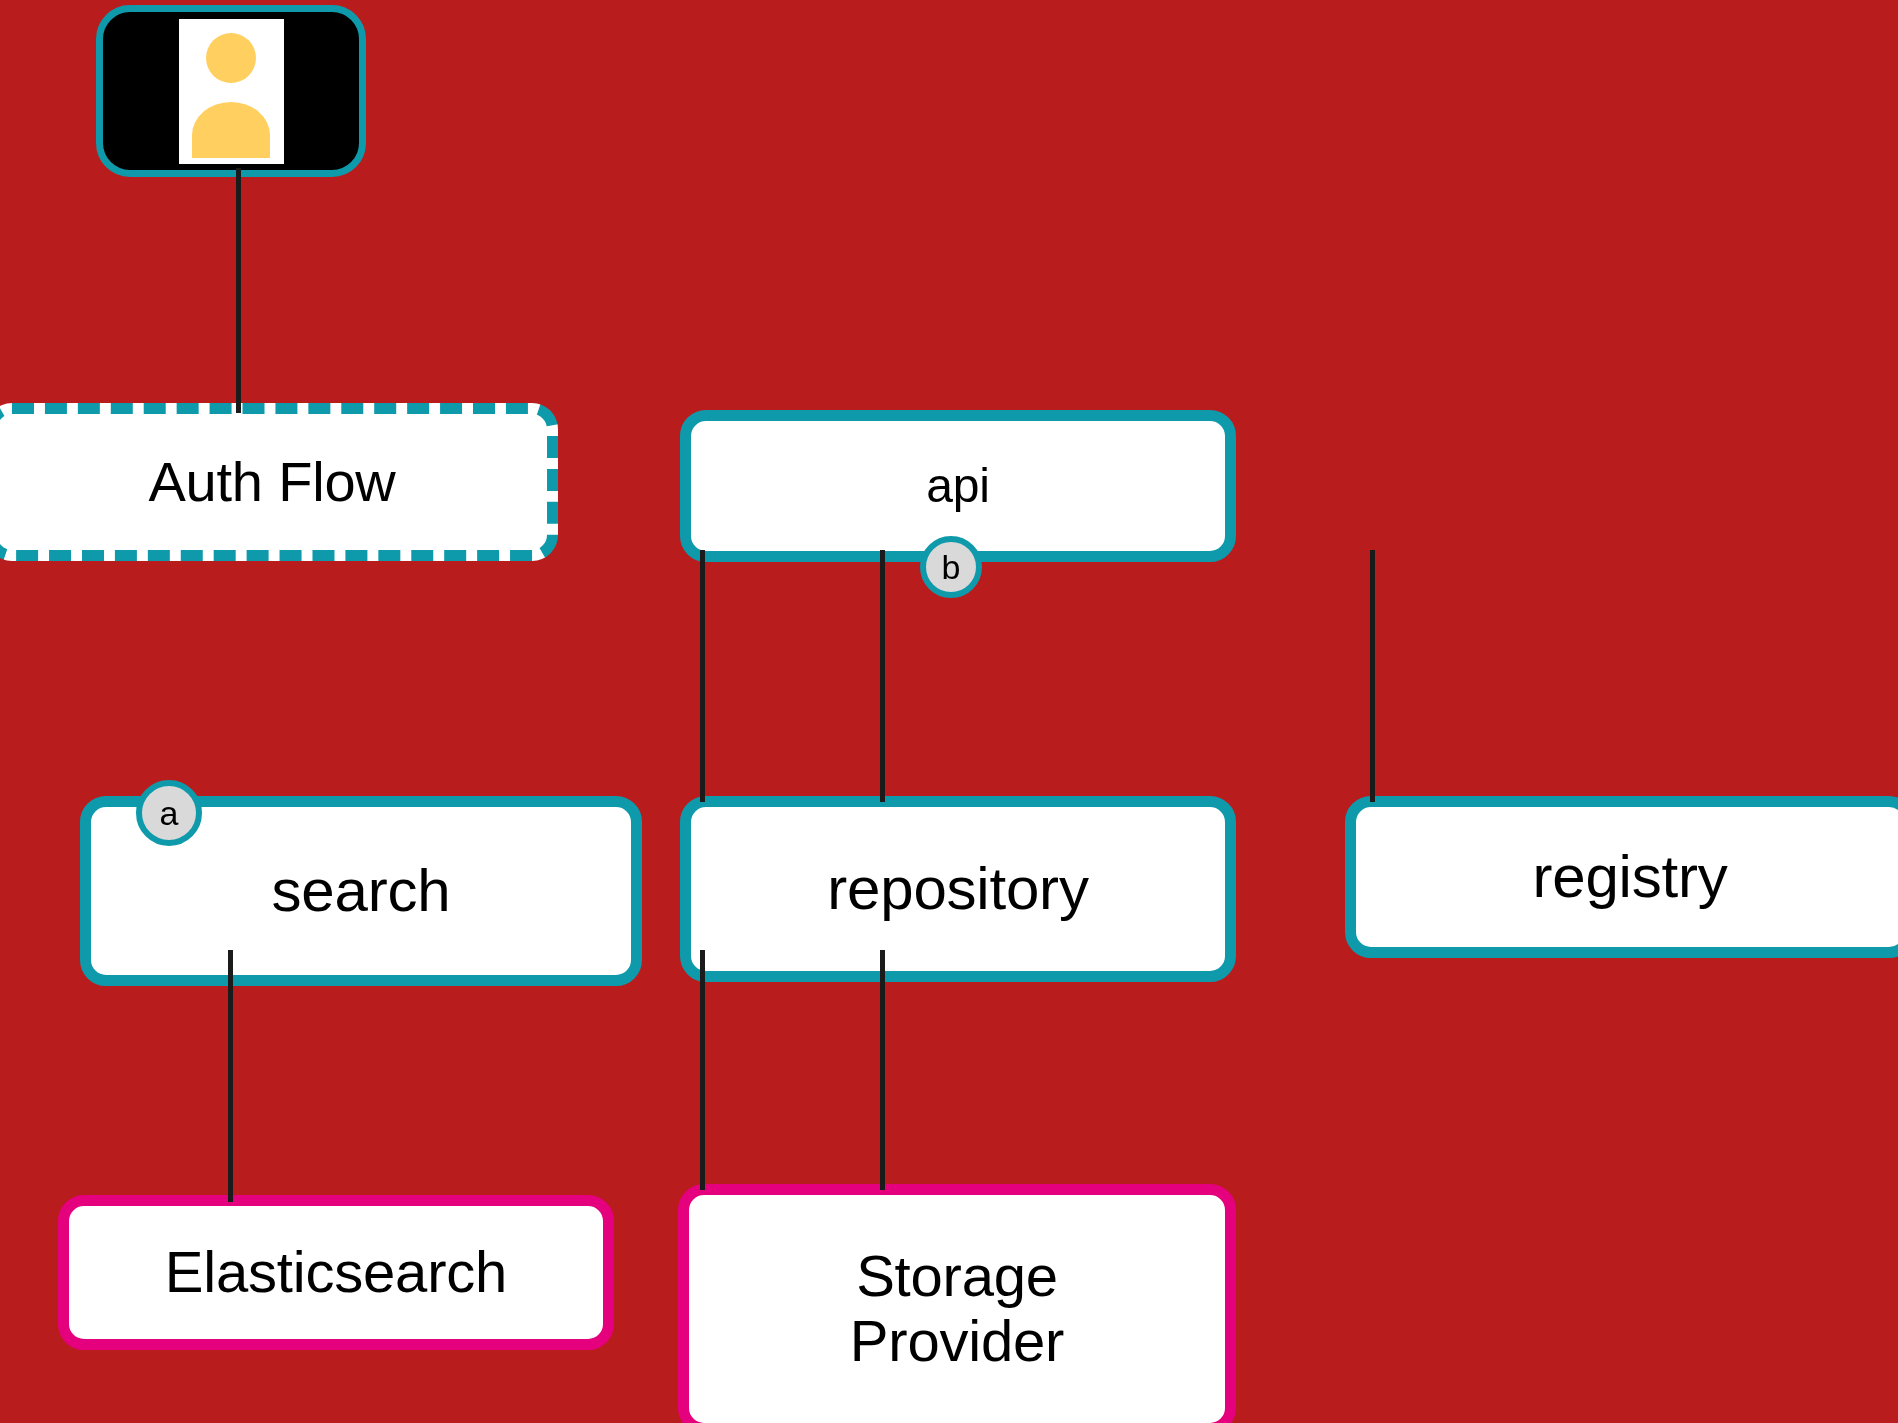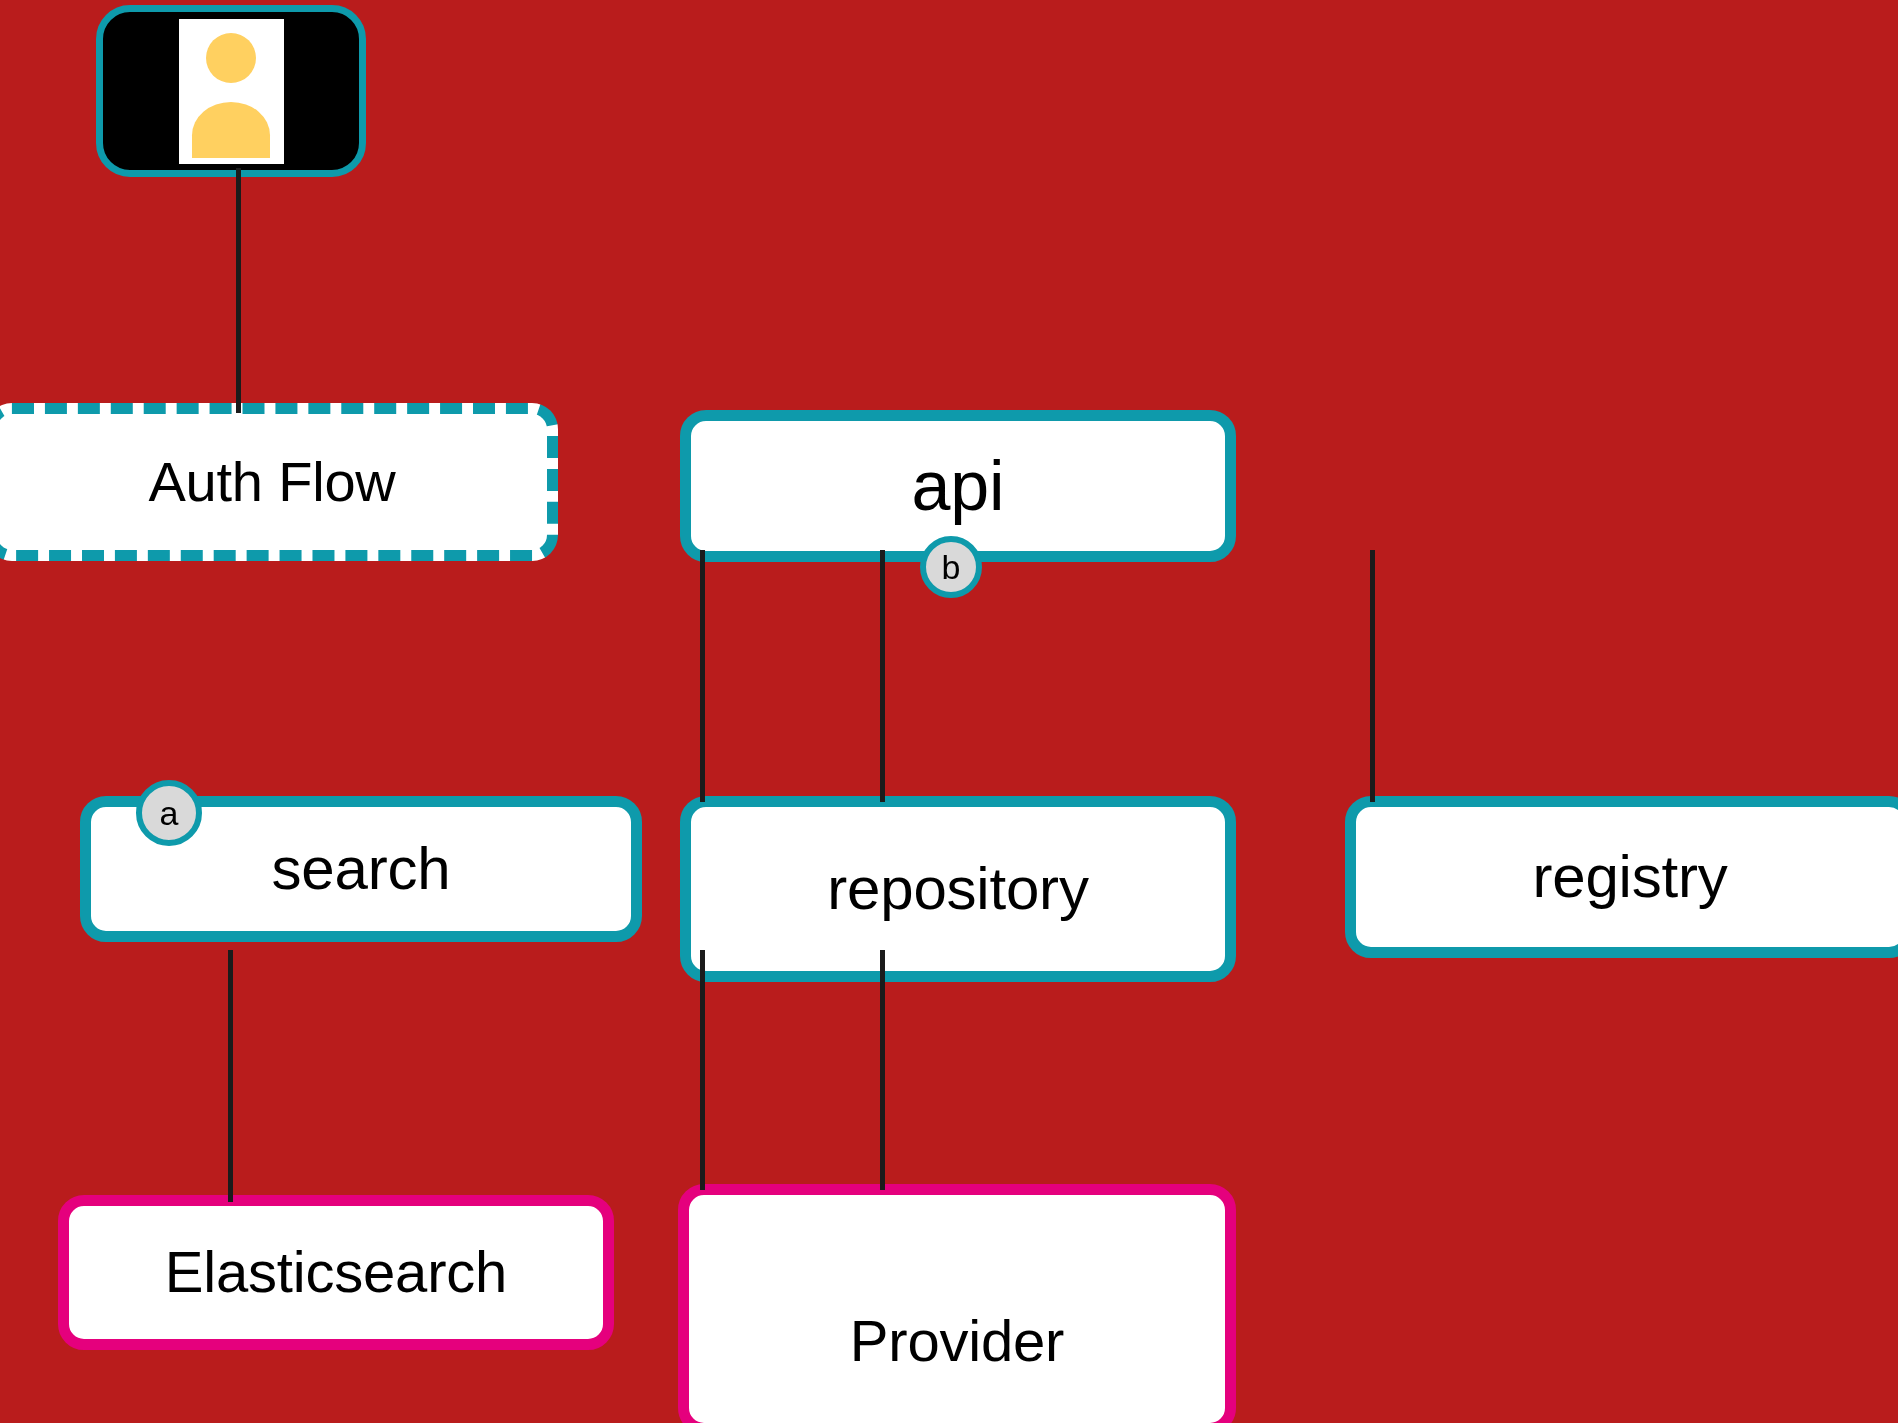--- a/index.html
+++ b/index.html
@@ -135,43 +135,43 @@
     <div class="actor-img">
       <div class="actor-head"></div>
       <div class="actor-body"></div>
     </div>
   </div>
 
   <div class="node teal-dashed" style="left:-14px; top:403px; width:572px; height:158px; font-size:56px;">
     <span class="label">Auth Flow</span>
   </div>
 
-  <div class="node teal" style="left:680px; top:410px; width:556px; height:152px; font-size:70px;">
+  <div class="node teal" style="left:680px; top:410px; width:556px; height:152px; font-size:48px;">
     <span class="label">api</span>
   </div>
 
-  <div class="node teal" style="left:80px; top:796px; width:562px; height:146px; font-size:60px;">
+  <div class="node teal" style="left:80px; top:796px; width:562px; height:190px; font-size:60px;">
     <span class="label">search</span>
   </div>
 
   <div class="node teal" style="left:680px; top:796px; width:556px; height:186px; font-size:60px;">
     <span class="label">repository</span>
   </div>
 
   <div class="node teal" style="left:1345px; top:796px; width:570px; height:162px; font-size:60px;">
     <span class="label">registry</span>
   </div>
 
   <div class="node magenta" style="left:58px; top:1195px; width:556px; height:155px; font-size:58px;">
     <span class="label">Elasticsearch</span>
   </div>
 
   <div class="node magenta" style="left:678px; top:1184px; width:558px; height:250px; font-size:58px;">
     <span class="label">
-      <br>
+      <span>Storage</span><br>
       <span>Provider</span>
     </span>
   </div>
 
   <div class="badge" style="left:136px; top:780px; width:66px; height:66px;">
     <span>a</span>
   </div>
 
   <div class="badge" style="left:920px; top:536px; width:62px; height:62px;">
     <span>b</span>

